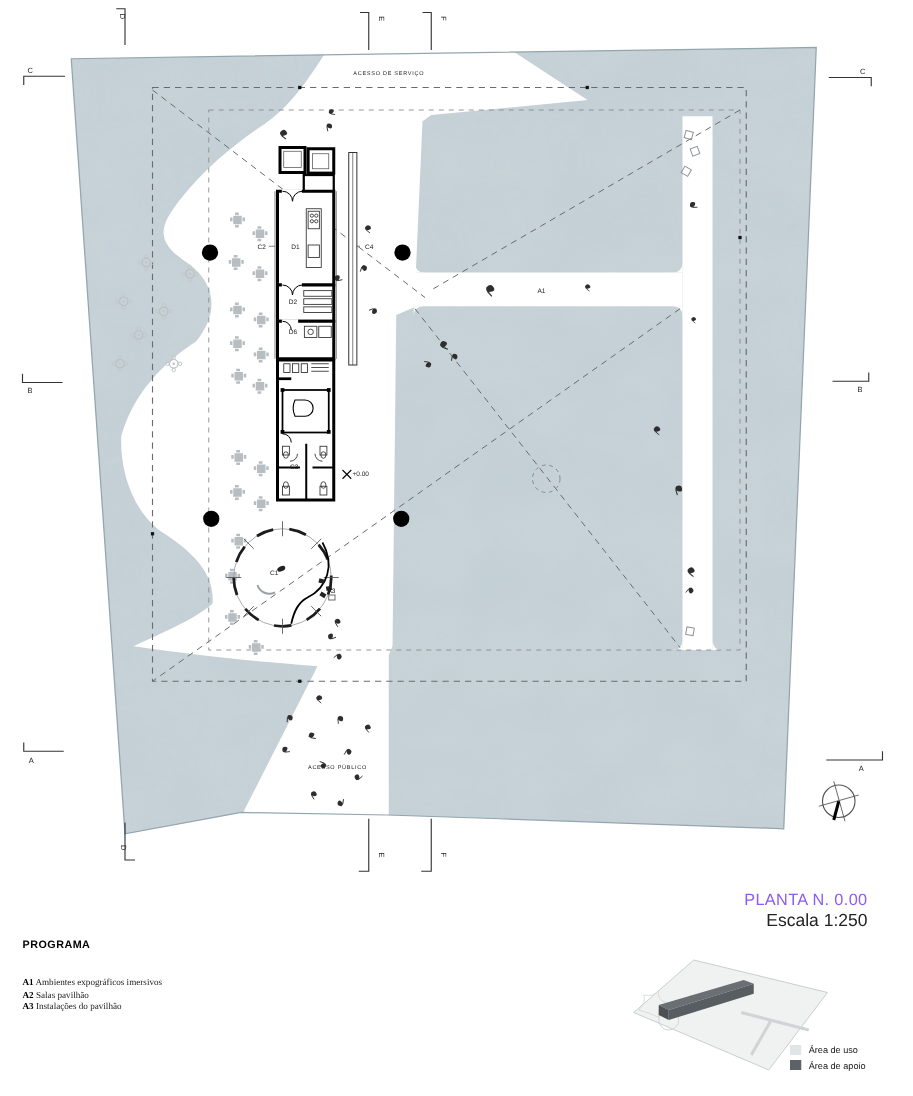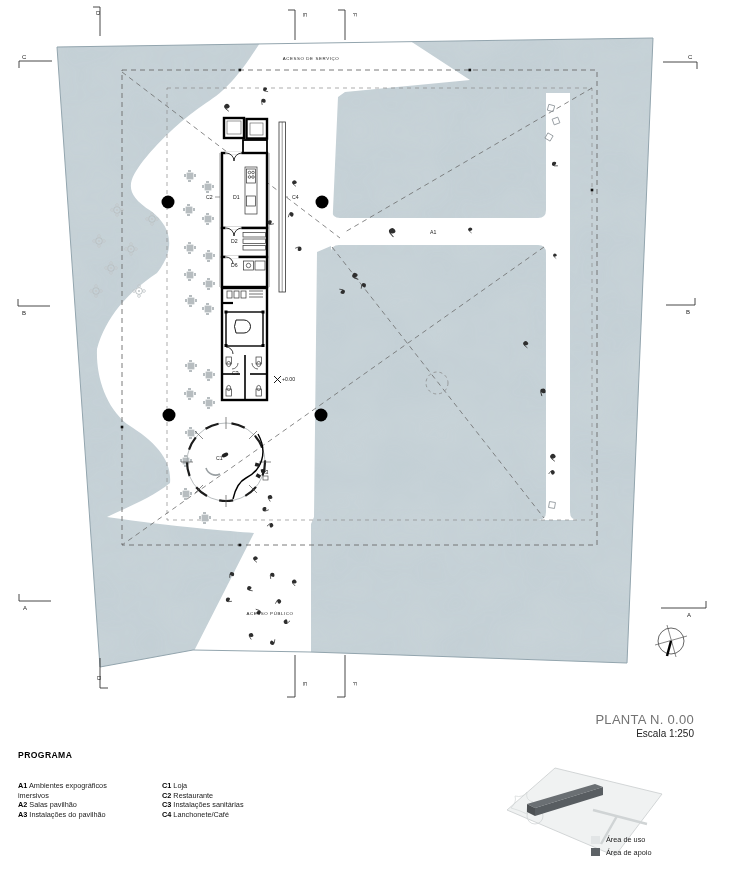--- a/index.html
+++ b/index.html
@@ -1,32 +1,32 @@
 <!DOCTYPE html>
 <html><head>
 <meta charset="utf-8">
 <style>
   html,body{margin:0;padding:0;background:#fff;}
   .sheet{position:relative;width:730px;height:877px;background:#ffffff;
          font-family:"Liberation Sans",sans-serif;color:#1a1a1a;overflow:hidden;}
   .plan-svg{position:absolute;left:0;top:0;}
   .title-block{position:absolute;right:36px;top:712px;text-align:right;}
-  .title-block .t{font-size:13px;letter-spacing:.3px;color:#737373;text-align:center;}
-  .title-block .s{font-size:10px;margin-top:1px;color:#222;}
+  .title-block .t{font-size:13px;letter-spacing:.3px;color:#8b5cf6;text-align:center;}
+  .title-block .s{font-size:14px;margin-top:1px;color:#222;}
   .programa{position:absolute;left:18px;top:750px;}
   .programa h3{margin:0;font-size:8.6px;letter-spacing:.4px;color:#000;}
-  .prog-cols{position:absolute;left:0;top:31px;display:flex;}
+  .prog-cols{position:absolute;left:0;top:31px;display:flex;font-family:Liberation Serif, serif;}
   .prog-col{font-size:7.3px;line-height:9.7px;color:#222;}
   .prog-col.c1{width:144px;}
   .prog-col.c1 .item{width:118px;}
   .prog-col.c2{width:140px;}
   .prog-col.c3{width:150px;}
   .prog-col b{color:#000;}
   .thumb{position:absolute;left:497px;top:752px;}
-  .area-legend{position:absolute;left:591px;top:835px;font-size:7.3px;}
+  .area-legend{position:absolute;left:632px;top:835px;font-size:7.3px;}
   .leg-row{display:flex;align-items:center;margin-bottom:3.5px;}
   .leg-sw{width:9px;height:8px;margin-right:6px;display:inline-block;}
   svg text{font-family:"Liberation Sans",sans-serif;}
 </style>
 </head>
 <body>
 
 <div class="sheet">
 
 <svg class="plan-svg" width="730" height="710" viewBox="0 0 730 710">
@@ -390,26 +390,20 @@
 </div>
 
 <div class="programa">
   <h3>PROGRAMA</h3>
   <div class="prog-cols">
     <div class="prog-col c1">
       <div class="item"><b>A1</b> <span>Ambientes expográficos imersivos</span></div>
       <div class="item"><b>A2</b> <span>Salas pavilhão</span></div>
       <div class="item"><b>A3</b> <span>Instalações do pavilhão</span></div>
     </div>
-    <div class="prog-col c2">
-      <div><b>C1</b> <span>Loja</span></div>
-      <div><b>C2</b> <span>Restaurante</span></div>
-      <div><b>C3</b> <span>Instalações sanitárias</span></div>
-      <div><b>C4</b> <span>Lanchonete/Café</span></div>
-    </div>
   </div>
 </div>
 
 <svg class="thumb" width="175" height="115" viewBox="0 0 175 115">
   <path d="M10,58 L58,16 L165,42 L118,104 Z" fill="#f0f2f2" stroke="#c9cdce" stroke-width="0.8"></path>
   <path d="M14,56 q6,-6 4,-12 q8,2 12,-4 q-2,8 6,10 q-8,4 -6,12 q-8,-4 -16,-6" fill="none" stroke="#d4d8d9" stroke-width="0.7"></path>
   <circle cx="38" cy="64" r="8" fill="none" stroke="#d0d4d5" stroke-width="0.8"></circle>
   <path d="M96,58 L150,72 M120,64 L104,92" stroke="#d0d4d5" stroke-width="2.5" fill="none"></path>
   <g>
     <path d="M30,52 L98,32 L106,35 L38,56 Z" fill="#6a6f73"></path>

